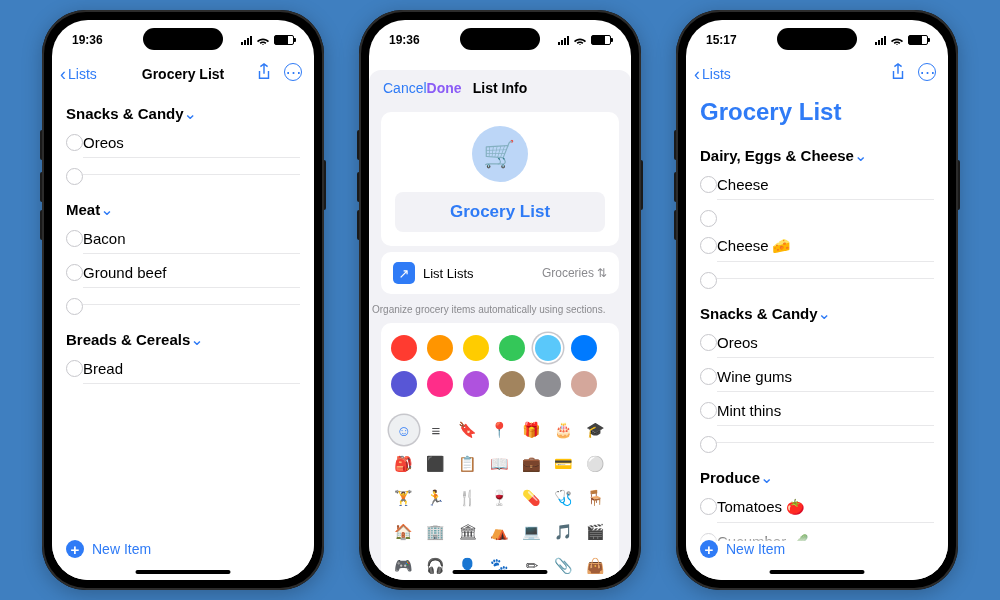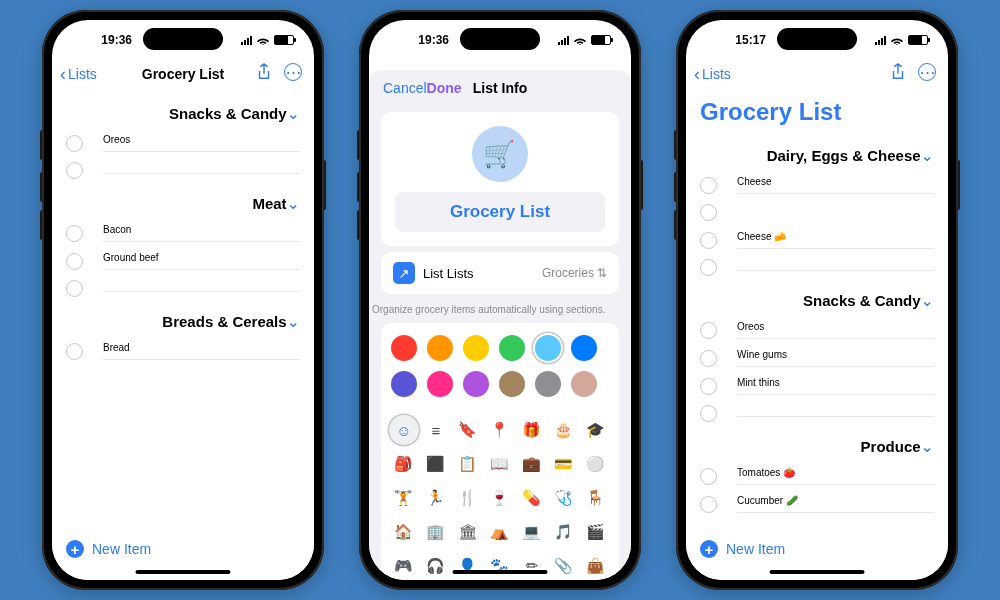--- a/index.html
+++ b/index.html
@@ -28,43 +28,43 @@
   }
   .screen.white { background:#fff; }
   .island {
     position:absolute; top:8px; left:50%; transform:translateX(-50%);
     width:80px; height:22px; background:#000; border-radius:12px; z-index:5;
   }
   .status {
     height:40px; display:flex; justify-content:space-between; align-items:center;
     padding: 0 20px; font-size:12px; font-weight:600;
   }
-  .status .time { width:60px; text-align:right;}
+  .status .time { width:60px; text-align:left;}
   .status .right { display:flex; gap:4px; align-items:center; }
   .sig { display:flex; gap:1px; align-items:flex-end;}
   .sig i { width:2px; background:#000; display:block;}
   .sig i:nth-child(1){height:3px} .sig i:nth-child(2){height:5px}
   .sig i:nth-child(3){height:7px} .sig i:nth-child(4){height:9px}
   .batt { width:20px; height:10px; border:1px solid #000; border-radius:2px; position:relative; }
   .batt::after{content:"";position:absolute;right:-3px;top:2px;width:2px;height:4px;background:#000;border-radius:0 1px 1px 0;}
   .batt i{display:block;width:70%;height:100%;background:#000;}
 
   .nav { display:flex; align-items:center; justify-content:space-between; padding:0 12px 6px 8px; height:34px;}
   .nav .back { color:#2f7bf6; font-size:14px; display:flex; align-items:center; gap:2px;}
   .nav .back .chev{font-size:18px; line-height:0;}
   .nav .title { font-weight:600; font-size:14px; position:absolute; left:0; right:0; text-align:center; pointer-events:none;}
   .nav .act { display:flex; gap:12px; color:#2f7bf6;}
   .nav .act span{font-size:16px;}
   .ellips{ width:18px;height:18px;border:1.5px solid #2f7bf6;border-radius:50%; display:flex;align-items:center;justify-content:center;font-size:11px;letter-spacing:-1px;color:#2f7bf6;}
 
   .content { padding: 0 14px; height: calc(100% - 120px); overflow:hidden;}
   .bigtitle { color:#2f7bf6; font-size:24px; font-weight:700; padding:4px 14px 10px;}
-  .sec-head { display:flex; justify-content:flex-end; align-items:center; font-weight:700; font-size:15px; padding: 10px 0 6px;}
+  .sec-head { display:flex; justify-content:flex-start; align-items:center; font-weight:700; font-size:15px; padding: 10px 0 6px;}
   .sec-head .chev { color:#2f7bf6; font-size:16px; font-weight:400;}
-  .row { display:flex; align-items:center; gap:20px; padding:5px 0; font-size:10px;}
+  .row { display:flex; align-items:flex-start; gap:0; padding:5px 0; font-size:15px;}
   .row .circle { width:17px;height:17px;border:1.5px solid #c7c7cc;border-radius:50%; flex-shrink:0;}
   .row .label { border-bottom:0.5px solid #e8e8ea; flex:1; padding-bottom:6px;}
 
   .footer { position:absolute; bottom:0; left:0; right:0; padding:10px 14px 22px; background:linear-gradient(transparent,#fff 30%); display:flex; align-items:center; gap:8px; color:#2f7bf6; font-size:14px;}
   .footer .plus{width:18px;height:18px;border-radius:50%;background:#2f7bf6;color:#fff;display:flex;align-items:center;justify-content:center;font-size:15px;font-weight:700;}
   .homebar{position:absolute;bottom:6px;left:50%;transform:translateX(-50%);width:95px;height:4px;background:#000;border-radius:2px;}
   .sheet { position:absolute; top:50px; left:0; right:0; bottom:0; background:#f2f2f6; border-radius:12px 12px 0 0; }
   .sheet-nav { display:flex; justify-content:flex-start; align-items:center; padding:10px 14px; font-size:14px;}
   .sheet-nav .c{color:#2f7bf6;} .sheet-nav .d{color:#8b5cf6;font-weight:600;}
   .sheet-nav .t{font-weight:600; position:absolute;left:0;right:0;text-align:center;pointer-events:none;}

